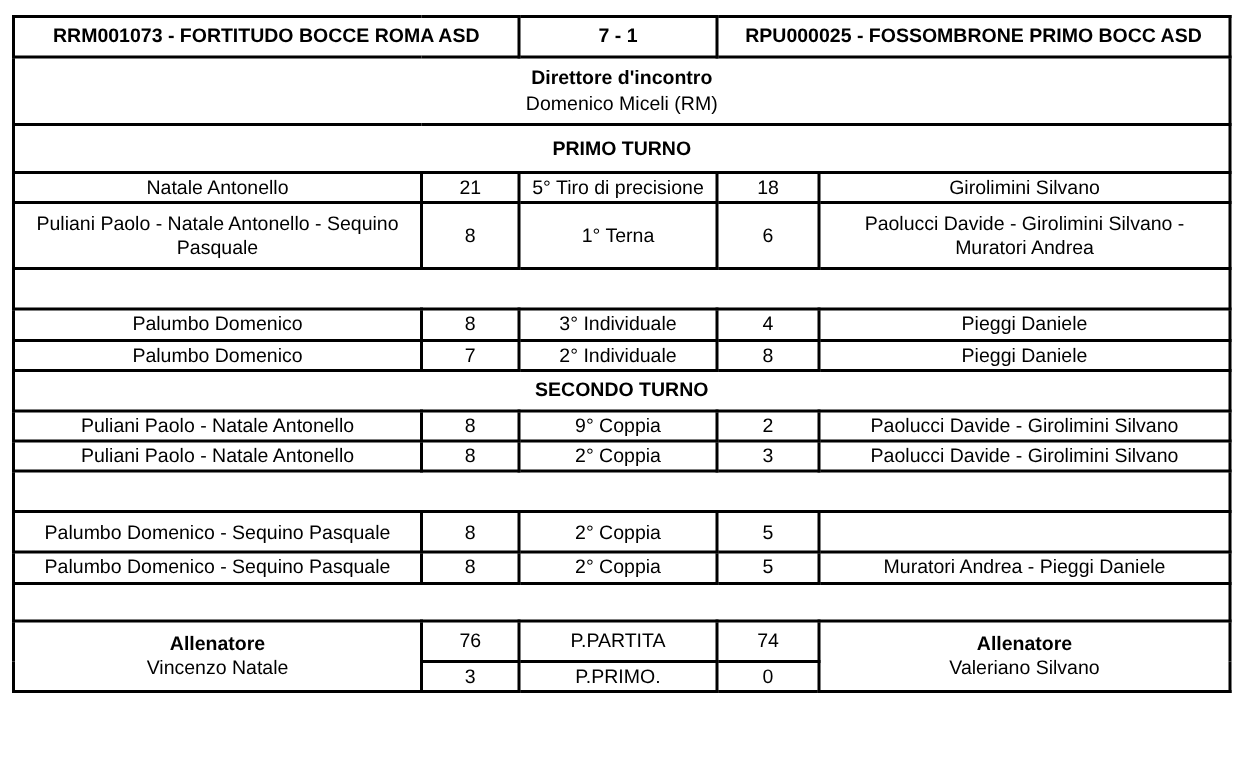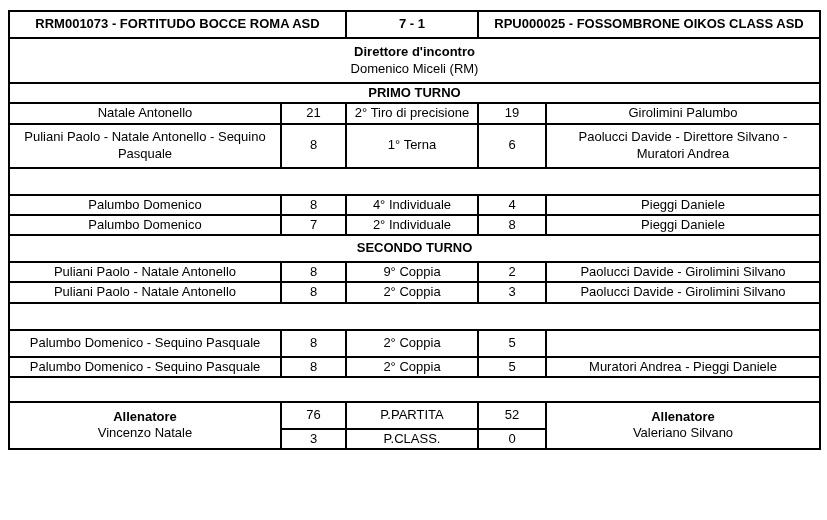--- a/index.html
+++ b/index.html
@@ -26,21 +26,21 @@
     text-align: center;
     vertical-align: middle;
     font-size: 13px;
     line-height: 1.25;
     padding: 1px 6px;
     overflow: hidden;
     word-wrap: break-word;
   }
   .bold { font-weight: bold; }
   tr.h25 { height: 25px; }
-  tr.h26 { height: 20px; }
+  tr.h26 { height: 32px; }
   tr.h27 { height: 27px; }
   tr.h28 { height: 16px; }
   tr.h44 { height: 44px; }
   tr.h45 { height: 45px; }
 </style>
 </head>
 <body>
 
 <div class="sheet">
   <table class="scoresheet">
@@ -49,58 +49,58 @@
       <col style="width:65px">
       <col style="width:132px">
       <col style="width:68px">
       <col style="width:274px">
     </colgroup>
 
     <tbody>
         <tr class="h27">
       <td colspan="2" class="bold">RRM001073 - FORTITUDO BOCCE ROMA ASD</td>
       <td class="bold">7 - 1</td>
-      <td colspan="2" class="bold">RPU000025 - FOSSOMBRONE OIKOS CLASS ASD</td>
+      <td colspan="2" class="bold">RPU000025 - FOSSOMBRONE PRIMO BOCC ASD</td>
     </tr>
 
     <tr class="h45">
       <td colspan="5">
         <div class="bold">Direttore d'incontro</div>
         <div>Domenico Miceli (RM)</div>
       </td>
     </tr>
 
     <tr class="h26">
       <td colspan="5" class="bold">PRIMO TURNO</td>
     </tr>
 
     <tr class="h28">
       <td>Natale Antonello</td>
       <td>21</td>
-      <td>2° Tiro di precisione</td>
-      <td>19</td>
-      <td>Girolimini Palumbo</td>
+      <td>5° Tiro di precisione</td>
+      <td>18</td>
+      <td>Girolimini Silvano</td>
     </tr>
 
     <tr class="h44">
       <td>Puliani Paolo - Natale Antonello - Sequino Pasquale</td>
       <td>8</td>
       <td>1° Terna</td>
       <td>6</td>
-      <td>Paolucci Davide - Direttore Silvano - Muratori Andrea</td>
+      <td>Paolucci Davide - Girolimini Silvano - Muratori Andrea</td>
     </tr>
 
     <tr class="h27">
       <td colspan="5"></td>
     </tr>
 
     <tr class="h28">
       <td>Palumbo Domenico</td>
       <td>8</td>
-      <td>4° Individuale</td>
+      <td>3° Individuale</td>
       <td>4</td>
       <td>Pieggi Daniele</td>
     </tr>
 
     <tr class="h28">
       <td>Palumbo Domenico</td>
       <td>7</td>
       <td>2° Individuale</td>
       <td>8</td>
       <td>Pieggi Daniele</td>
@@ -150,26 +150,26 @@
       <td colspan="5"></td>
     </tr>
 
     <tr class="h27">
       <td rowspan="2">
         <div class="bold">Allenatore</div>
         <div>Vincenzo Natale</div>
       </td>
       <td>76</td>
       <td>P.PARTITA</td>
-      <td>52</td>
+      <td>74</td>
       <td rowspan="2">
         <div class="bold">Allenatore</div>
         <div>Valeriano Silvano</div>
       </td>
     </tr>
     <tr class="h28">
       <td>3</td>
-      <td>P.CLASS.</td>
+      <td>P.PRIMO.</td>
       <td>0</td>
     </tr>
   </tbody>
     </table>
 </div>
 
 </body></html>

